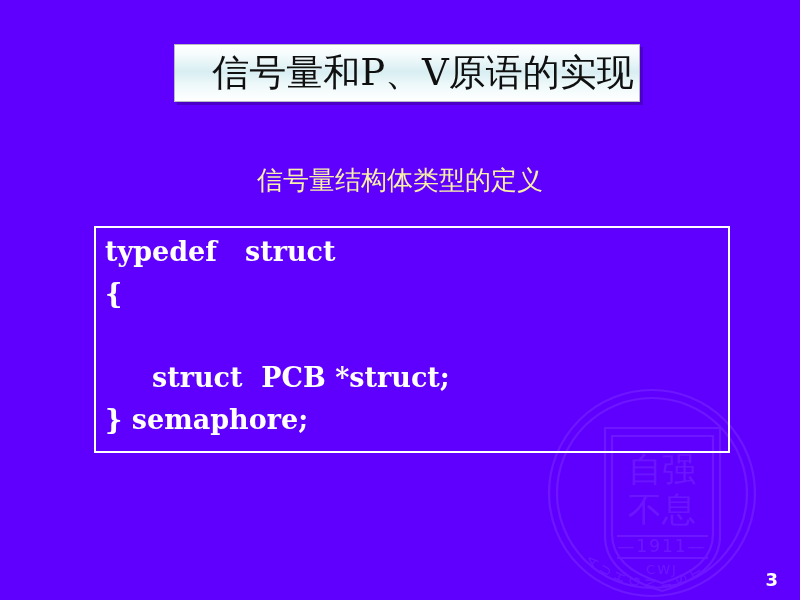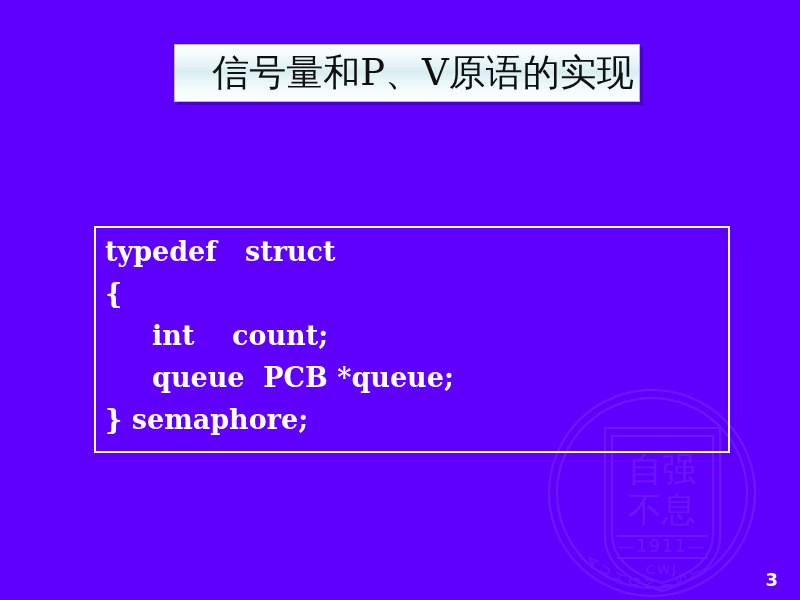--- a/index.html
+++ b/index.html
@@ -164,35 +164,35 @@
         <text transform="rotate(-58 107 107) translate(107 107)"><tspan x="-95" y="6">U</tspan></text>
         <text transform="rotate(-48 107 107) translate(107 107)"><tspan x="-95" y="6">A</tspan></text>
       </g>
     </svg>
   </div>
 
   <div id="title-box">
     <div id="title-text">信号量和P、V原语的实现</div>
   </div>
 
+  <div id="subtitle">信号量结构体类型的定义</div>
 
   <div id="code-box">
     <div class="code-line">
       <span class="code-en code-col-a">typedef   struct</span>
       <span class="code-cn code-col-b"></span>
     </div>
     <div class="code-line">
       <span class="code-en code-col-a">{</span>
       <span class="code-cn code-col-b"></span>
     </div>
     <div class="code-line">
-      <span class="code-en code-col-a">     int    count;</span>
-    </div>
-    <div class="code-line">
-      <span class="code-en code-col-a">     queue  PCB *queue;</span>
+    </div>
+    <div class="code-line">
+      <span class="code-en code-col-a">     struct  PCB *struct;</span>
     </div>
     <div class="code-line">
       <span class="code-en code-col-a">} semaphore;</span>
       <span class="code-cn code-col-b"></span>
     </div>
   </div>
 
   <div id="page-number">3</div>
 
 </div>

